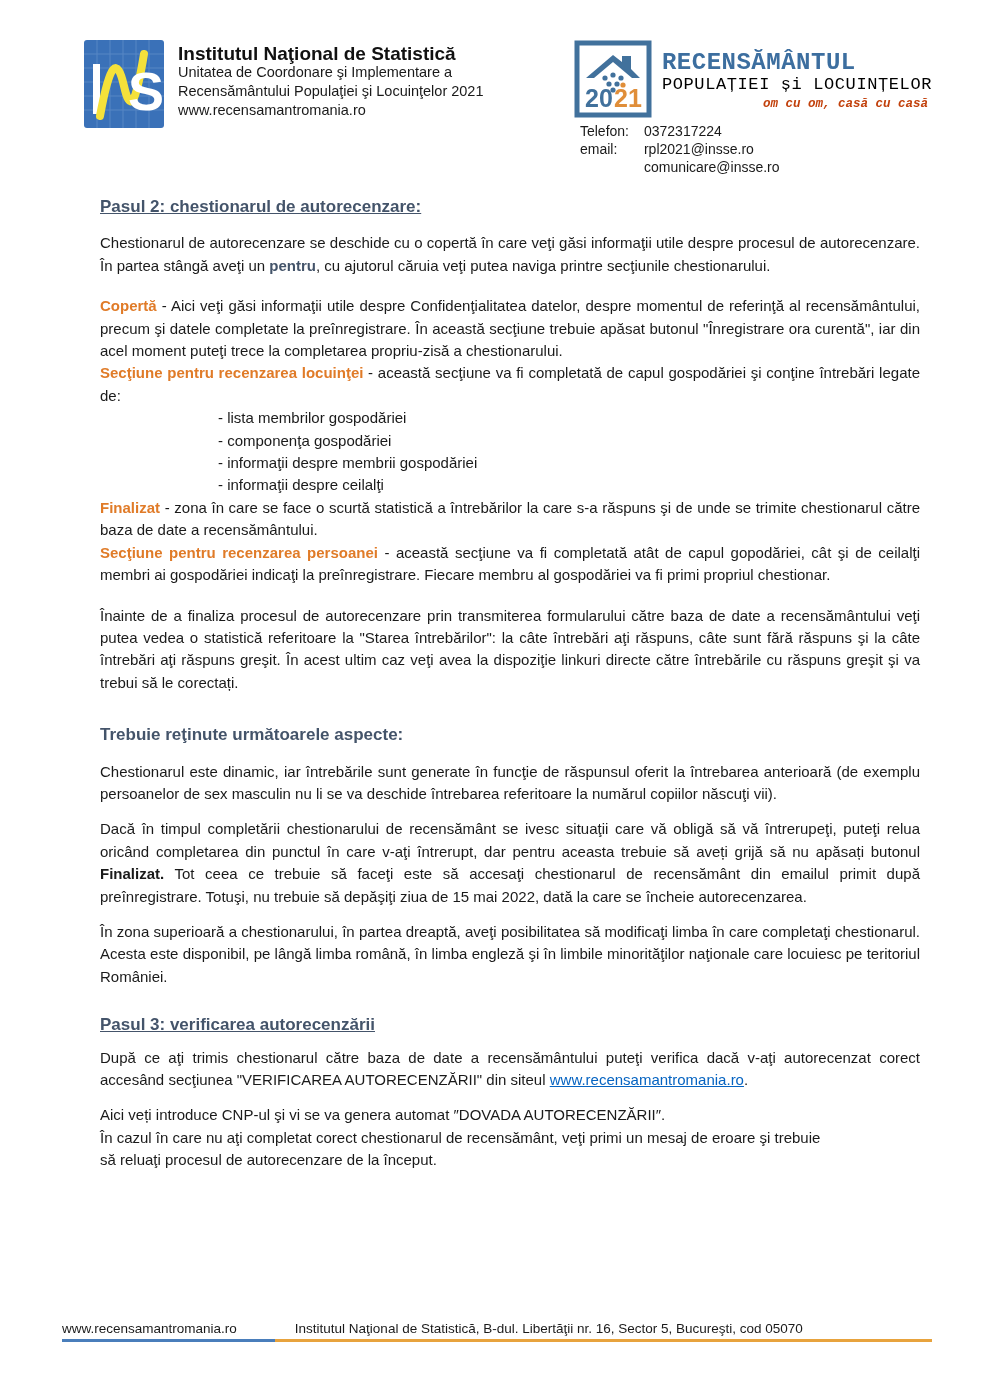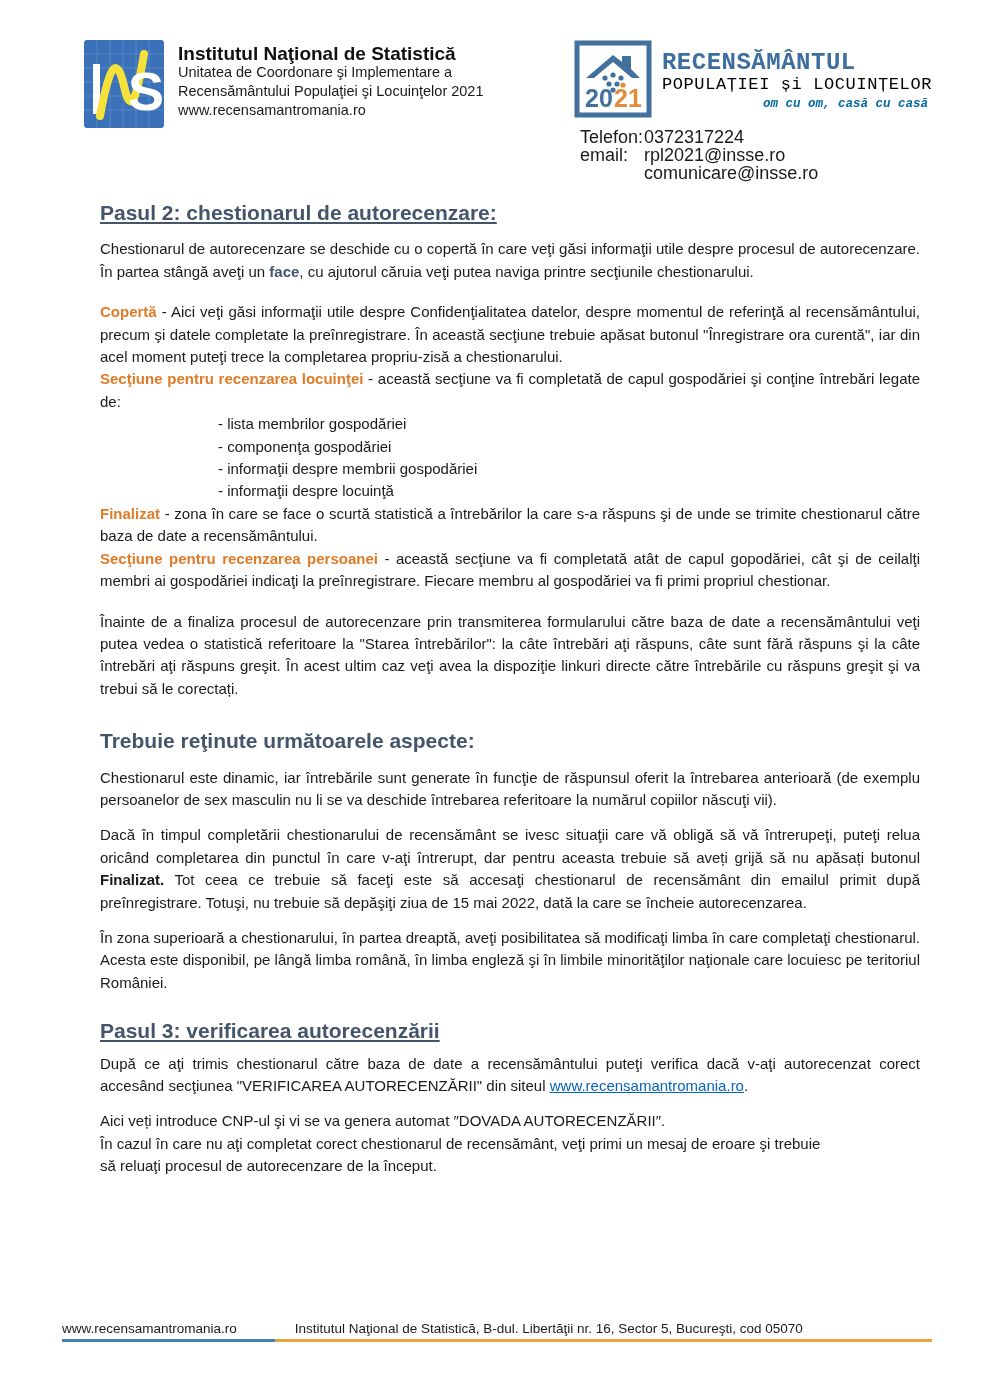--- a/index.html
+++ b/index.html
@@ -18,29 +18,29 @@
   .ins-block { display:flex; gap:14px; }
   .ins-logo { width:80px; height:88px; flex:0 0 auto; }
   .ins-text { padding-top:4px; line-height:19px; font-size:14.5px; }
   .ins-title { font-weight:bold; font-size:19px; color:#111; }
   .rpl-block { display:flex; flex-direction:column; }
   .rpl-top { display:flex; gap:10px; align-items:flex-start; }
   .rpl-logo { width:78px; height:78px; flex:0 0 auto; }
   .rpl-titles { padding-top:10px;font-family:Liberation Mono, monospace; }
   .rpl-title { font-size:24px; font-weight:bold; color:#3C6E9F; letter-spacing:0.5px; line-height:25px; }
   .rpl-subtitle { font-size:17px; color:#000000; letter-spacing:0.6px; line-height:20px; }
-  .rpl-tagline { font-size:12.5px; font-weight:bold; font-style:italic; color:#0369a1; text-align:right; padding-right:4px; margin-top:2px; }
-  .contact { margin-top:10px; padding-left:6px; font-size:18px; line-height:18px; }
+  .rpl-tagline { font-size:12.5px; font-weight:bold; font-style:italic; color:#c2410c; text-align:right; padding-right:4px; margin-top:2px; }
+  .contact { margin-top:4px; padding-left:6px; font-size:14px; line-height:18px; }
   .contact-row { display:flex; }
   .contact-label { width:58px; }
   .contact-label.phone { width:64px; }
   .contact-indent { margin-left:64px; }
   
   .content { padding:20px 70px 0 100px; font-size:15px; line-height:22.4px; text-align:justify; }
-  .h1 { color:#44546A; font-weight:bold; font-size:21px; text-align:left; }
+  .h1 { color:#44546A; font-weight:bold; font-size:17px; text-align:left; }
   .h1.und { text-decoration:underline; }
   .orange { color:#E07B28; font-weight:bold; }
   .blue-bold { color:#44546A; font-weight:bold; }
   .para { margin-bottom:0; }
   .mt16 { margin-top:16px; }
   .mb14 { margin-bottom:14px; }
   .mb13 { margin-bottom:13px; }
   .bullets { padding-left:118px; text-align:left; }
   .link { color:#0563C1; text-decoration:underline; cursor:pointer; }
   .bold { font-weight:bold; }
@@ -121,31 +121,31 @@
         </div>
         <div class="contact-indent">comunicare@insse.ro</div>
       </div>
     </div>
   </div>
 
   <div class="content">
 
     <div class="h1 und mb14">Pasul 2: chestionarul de autorecenzare:</div>
 
-    <p class="para" style="margin-bottom:18px"><span>Chestionarul de autorecenzare se deschide cu o copertă în care veţi găsi informaţii utile despre procesul de autorecenzare. În partea stângă aveţi un </span><span class="blue-bold">face</span><span>, cu ajutorul căruia veţi putea naviga printre secţiunile chestionarului.</span></p>
+    <p class="para" style="margin-bottom:18px"><span>Chestionarul de autorecenzare se deschide cu o copertă în care veţi găsi informaţii utile despre procesul de autorecenzare. În partea stângă aveţi un </span><span class="blue-bold">pentru</span><span>, cu ajutorul căruia veţi putea naviga printre secţiunile chestionarului.</span></p>
 
     <p class="para mt16"><span class="orange">Copertă</span><span> - Aici veţi găsi informaţii utile despre Confidenţialitatea datelor, despre momentul de referinţă al recensământului, precum şi datele completate la preînregistrare. În această secţiune trebuie apăsat butonul "Înregistrare ora curentă", iar din acel moment puteţi trece la completarea propriu-zisă a chestionarului.</span></p>
 
     <p class="para"><span class="orange">Secţiune pentru recenzarea locuinţei</span><span> - această secţiune va fi completată de capul gospodăriei şi conţine întrebări legate de:</span></p>
 
     <div class="bullets">
       <div>- lista membrilor gospodăriei</div>
       <div>- componenţa gospodăriei</div>
       <div>- informaţii despre membrii gospodăriei</div>
-      <div>- informaţii despre locuinţă</div>
+      <div>- informaţii despre ceilalţi</div>
     </div>
 
     <p class="para"><span class="orange">Finalizat</span><span> - zona în care se face o scurtă statistică a întrebărilor la care s-a răspuns şi de unde se trimite chestionarul către baza de date a recensământului.</span></p>
 
     <p class="para"><span class="orange">Secţiune pentru recenzarea persoanei</span><span> - această secţiune va fi completată atât de capul gopodăriei, cât şi de ceilalţi membri ai gospodăriei indicaţi la preînregistrare. Fiecare membru al gospodăriei va fi primi propriul chestionar.</span></p>
 
     <p class="para" style="margin-top:18px">Înainte de a finaliza procesul de autorecenzare prin transmiterea formularului către baza de date a recensământului veţi putea vedea o statistică referitoare la "Starea întrebărilor": la câte întrebări aţi răspuns, câte sunt fără răspuns şi la câte întrebări aţi răspuns greşit. În acest ultim caz veţi avea la dispoziţie linkuri directe către întrebările cu răspuns greşit şi va trebui să le corectați.</p>
 
     <div class="h1 mb14" style="margin-top:30px">Trebuie reţinute următoarele aspecte:</div>
 

